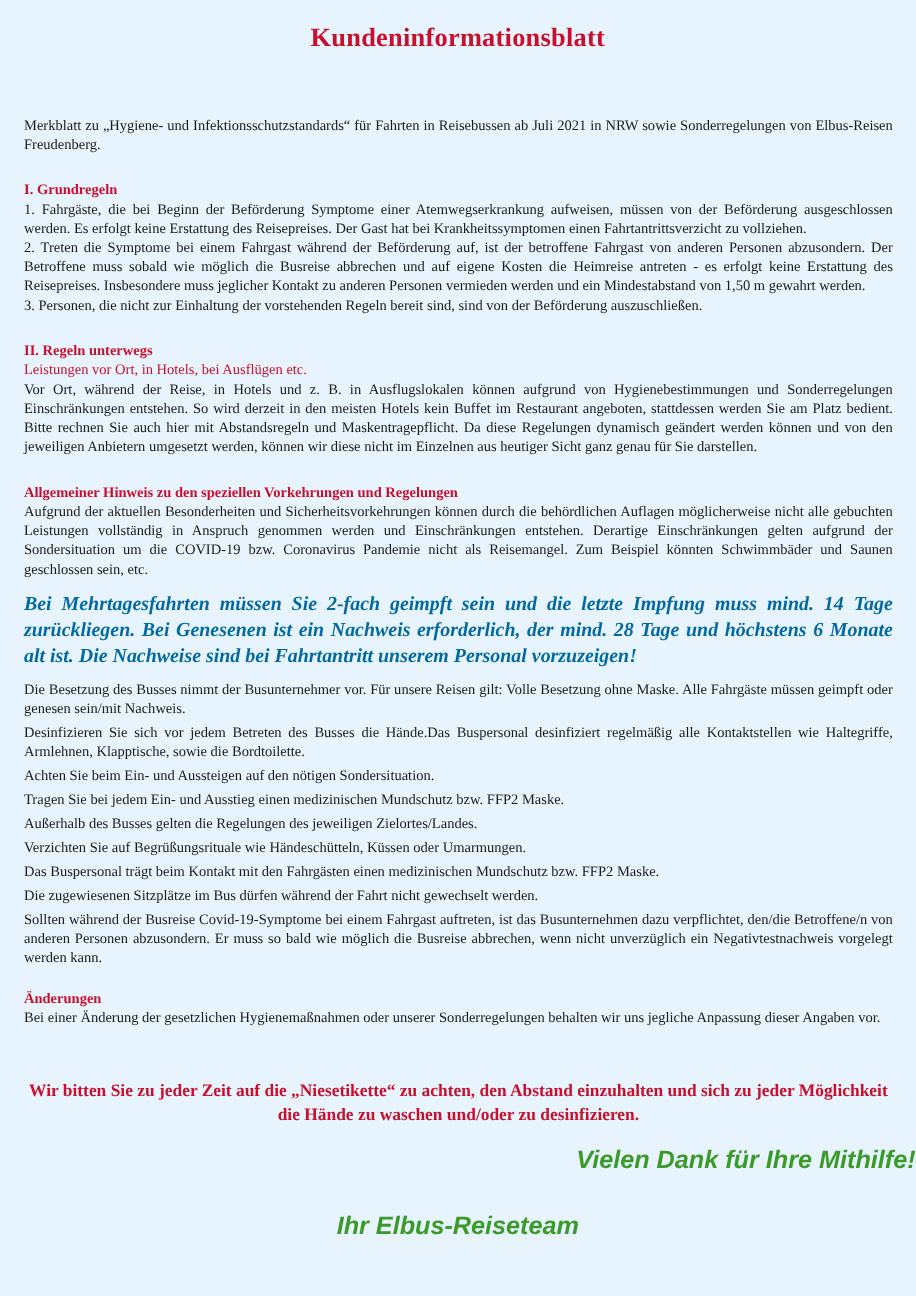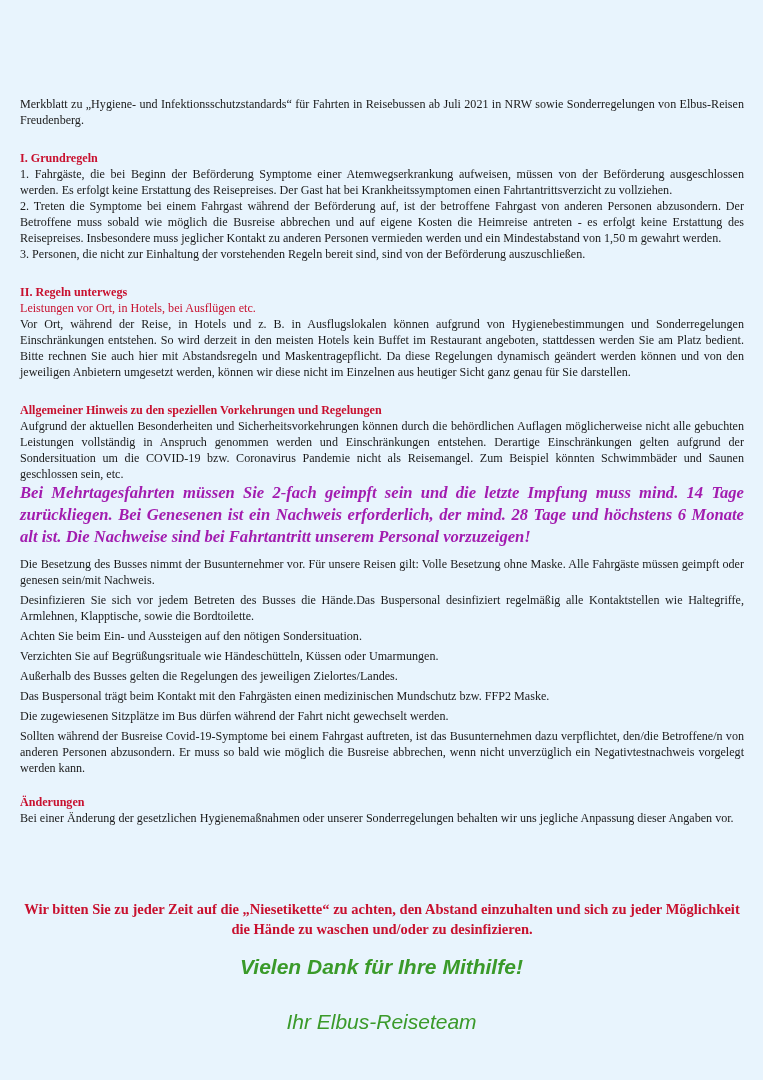--- a/index.html
+++ b/index.html
@@ -18,44 +18,45 @@
   .body-wrap {
     position: absolute; top: 96px; left: 20px; width: 724px;
     font-size: 12.1px; line-height: 16px; text-align: justify;
   }
   p { margin: 0; }
   .h { color: #c8102e; font-weight: bold; }
   .sub { color: #c8102e; }
   .mt12 { margin-top: 22px; }
   .mt8 { margin-top: 8px; }
   .green-italic {
-    color: #a21caf; font-weight: bold; font-style: italic;
-    font-size: 16.6px; line-height: 22px; text-align: justify;
+    color: #0369a1; font-weight: bold; font-style: italic;
+    font-size: 16.6px; line-height: 22px; margin-top: 10px; text-align: justify;
   }
   .para { margin-top: 4px; }
   .appeal {
     position: absolute; top: 899px; left: 20px; width: 724px;
     text-align: center; color: #c8102e; font-weight: bold;
     font-size: 14.5px; line-height: 20px;
   }
   .thanks {
-    position: absolute; top: 955px; left: 0; width: 763px; text-align: center;
+    position: absolute; top: 955px; left: 0; width: 763px; text-align: right;
     color: #3a9a2a; font-family: "Liberation Sans", sans-serif;
     font-weight: bold; font-style: italic; font-size: 21px;
   }
   .team {
     position: absolute; top: 1010px; left: 0; width: 763px; text-align: center;
     color: #3a9a2a; font-family: "Liberation Sans", sans-serif;
-    font-weight: normal; font-style: italic; font-size: 21px;
+    font-weight: bold; font-style: italic; font-size: 21px;
   }
 </style>
 </head>
 <body>
 
 <div class="page">
+  <div class="title">Kundeninformationsblatt</div>
 
   <div class="body-wrap">
     <p>Merkblatt zu „Hygiene- und Infektionsschutzstandards“ für Fahrten in Reisebussen ab Juli 2021 in NRW sowie Sonderregelungen von Elbus-Reisen Freudenberg.</p>
 
     <p class="h mt12">I. Grundregeln</p>
     <p>1. Fahrgäste, die bei Beginn der Beförderung Symptome einer Atemwegserkrankung aufweisen, müssen von der Beförderung ausgeschlossen werden. Es erfolgt keine Erstattung des Reisepreises. Der Gast hat bei Krankheitssymptomen einen Fahrtantrittsverzicht zu vollziehen.</p>
     <p>2. Treten die Symptome bei einem Fahrgast während der Beförderung auf, ist der betroffene Fahrgast von anderen Personen abzusondern. Der Betroffene muss sobald wie möglich die Busreise abbrechen und auf eigene Kosten die Heimreise antreten - es erfolgt keine Erstattung des Reisepreises. Insbesondere muss jeglicher Kontakt zu anderen Personen vermieden werden und ein Mindestabstand von 1,50 m gewahrt werden.</p>
     <p>3. Personen, die nicht zur Einhaltung der vorstehenden Regeln bereit sind, sind von der Beförderung auszuschließen.</p>
 
     <p class="h mt12">II. Regeln unterwegs</p>
@@ -63,22 +64,23 @@
     <p>Vor Ort, während der Reise, in Hotels und z. B. in Ausflugslokalen können aufgrund von Hygienebestimmungen und Sonderregelungen Einschränkungen entstehen. So wird derzeit in den meisten Hotels kein Buffet im Restaurant angeboten, stattdessen werden Sie am Platz bedient. Bitte rechnen Sie auch hier mit Abstandsregeln und Maskentragepflicht. Da diese Regelungen dynamisch geändert werden können und von den jeweiligen Anbietern umgesetzt werden, können wir diese nicht im Einzelnen aus heutiger Sicht ganz genau für Sie darstellen.</p>
 
     <p class="h mt12">Allgemeiner Hinweis zu den speziellen Vorkehrungen und Regelungen</p>
     <p>Aufgrund der aktuellen Besonderheiten und Sicherheitsvorkehrungen können durch die behördlichen Auflagen möglicherweise nicht alle gebuchten Leistungen vollständig in Anspruch genommen werden und Einschränkungen entstehen. Derartige Einschränkungen gelten aufgrund der Sondersituation um die COVID-19 bzw. Coronavirus Pandemie nicht als Reisemangel. Zum Beispiel könnten Schwimmbäder und Saunen geschlossen sein, etc.</p>
 
     <p class="green-italic">Bei Mehrtagesfahrten müssen Sie 2-fach geimpft sein und die letzte Impfung muss mind. 14 Tage zurückliegen. Bei Genesenen ist ein Nachweis erforderlich, der mind. 28 Tage und höchstens 6 Monate alt ist. Die Nachweise sind bei Fahrtantritt unserem Personal vorzuzeigen!</p>
 
     <p class="mt8">Die Besetzung des Busses nimmt der Busunternehmer vor. Für unsere Reisen gilt: Volle Besetzung ohne Maske.  Alle Fahrgäste müssen geimpft oder genesen sein/mit Nachweis.</p>
     <p class="para">Desinfizieren Sie sich vor jedem Betreten des Busses die Hände.Das Buspersonal desinfiziert regelmäßig alle Kontaktstellen wie Haltegriffe, Armlehnen, Klapptische, sowie die Bordtoilette.</p>
     <p class="para">Achten Sie beim Ein- und Aussteigen auf den nötigen Sondersituation.</p>
+    <p class="para">Tragen Sie bei jedem Ein- und Ausstieg einen medizinischen Mundschutz bzw. FFP2 Maske.</p>
+    <p class="para">Außerhalb des Busses gelten die Regelungen des jeweiligen Zielortes/Landes.</p>
     <p class="para">Verzichten Sie auf Begrüßungsrituale wie Händeschütteln, Küssen oder Umarmungen.</p>
-    <p class="para">Außerhalb des Busses gelten die Regelungen des jeweiligen Zielortes/Landes.</p>
     <p class="para">Das Buspersonal trägt beim Kontakt mit den Fahrgästen einen medizinischen Mundschutz bzw. FFP2 Maske.</p>
     <p class="para">Die zugewiesenen Sitzplätze im Bus dürfen während der Fahrt nicht gewechselt werden.</p>
     <p class="para">Sollten während der Busreise Covid-19-Symptome bei einem Fahrgast auftreten, ist das Busunternehmen dazu verpflichtet, den/die Betroffene/n von anderen Personen abzusondern. Er muss so bald wie möglich die Busreise abbrechen, wenn nicht unverzüglich ein Negativtestnachweis vorgelegt werden kann.</p>
 
     <p class="h" style="margin-top:18px">Änderungen</p>
     <p>Bei einer Änderung der gesetzlichen Hygienemaßnahmen oder unserer Sonderregelungen behalten wir uns jegliche Anpassung dieser Angaben vor.</p>
   </div>
 
   <div class="appeal">Wir bitten Sie zu jeder Zeit auf die „Niesetikette“ zu achten, den Abstand einzuhalten und sich zu jeder Möglichkeit die Hände zu waschen und/oder zu desinfizieren.</div>
   <div class="thanks">Vielen Dank für Ihre Mithilfe!</div>

